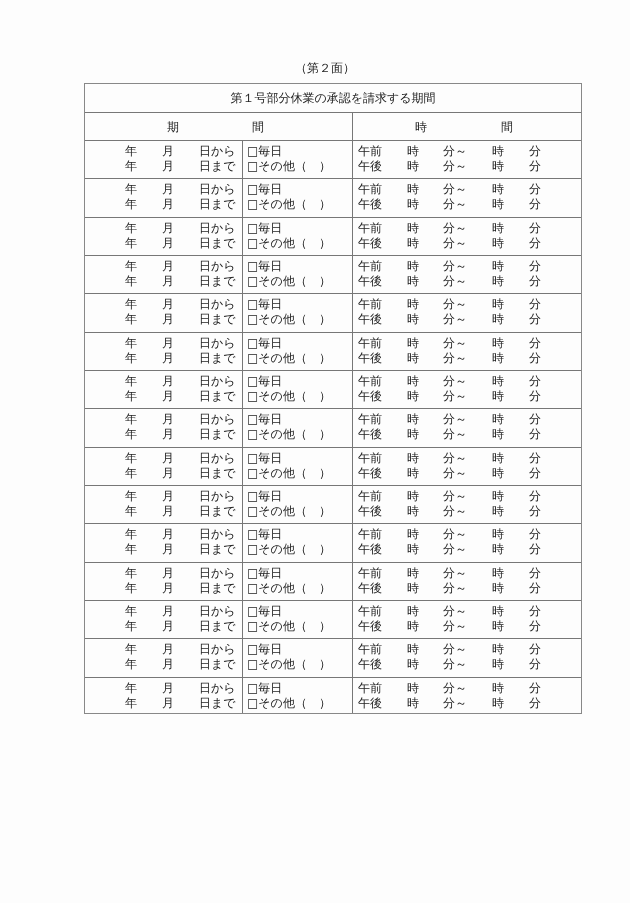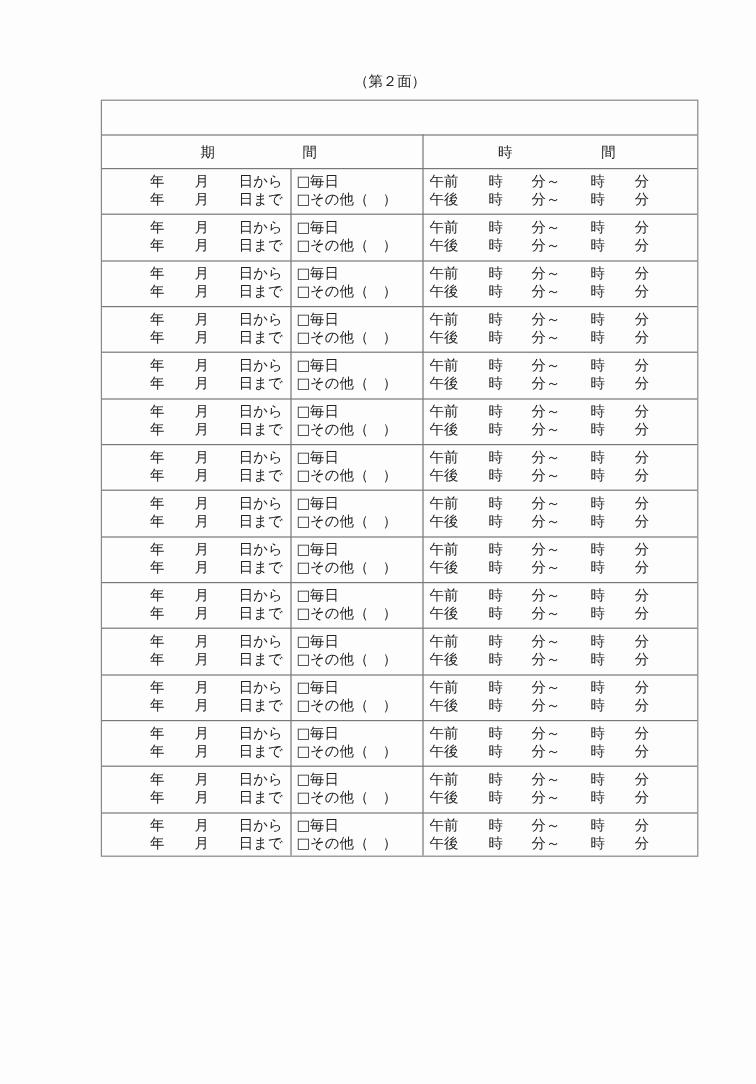--- a/index.html
+++ b/index.html
@@ -18,20 +18,21 @@
   .hdr { position:absolute; top:29px; height:28px; line-height:28px; font-size:12px; }
   .row { position:absolute; left:0; right:0; height:38.3px; }
   .t { position:absolute; font-size:12px; line-height:15px; white-space:nowrap; }
 </style>
 </head>
 <body>
 
 <div class="page-label">（第２面）</div>
 
 <div class="tbl" id="tbl">
+  <div class="title">第１号部分休業の承認を請求する期間</div>
   <div class="hline" style="top:28px"></div>
 
   <span class="hdr" style="left:82px">期</span>
   <span class="hdr" style="left:167px">間</span>
   <span class="hdr" style="left:330px">時</span>
   <span class="hdr" style="left:416px">間</span>
   <div class="hline" style="top:56px"></div>
 
   <div class="vline" style="left:267px; top:28px; bottom:0"></div>
   <div class="vline" style="left:157px; top:56px; bottom:0"></div>

